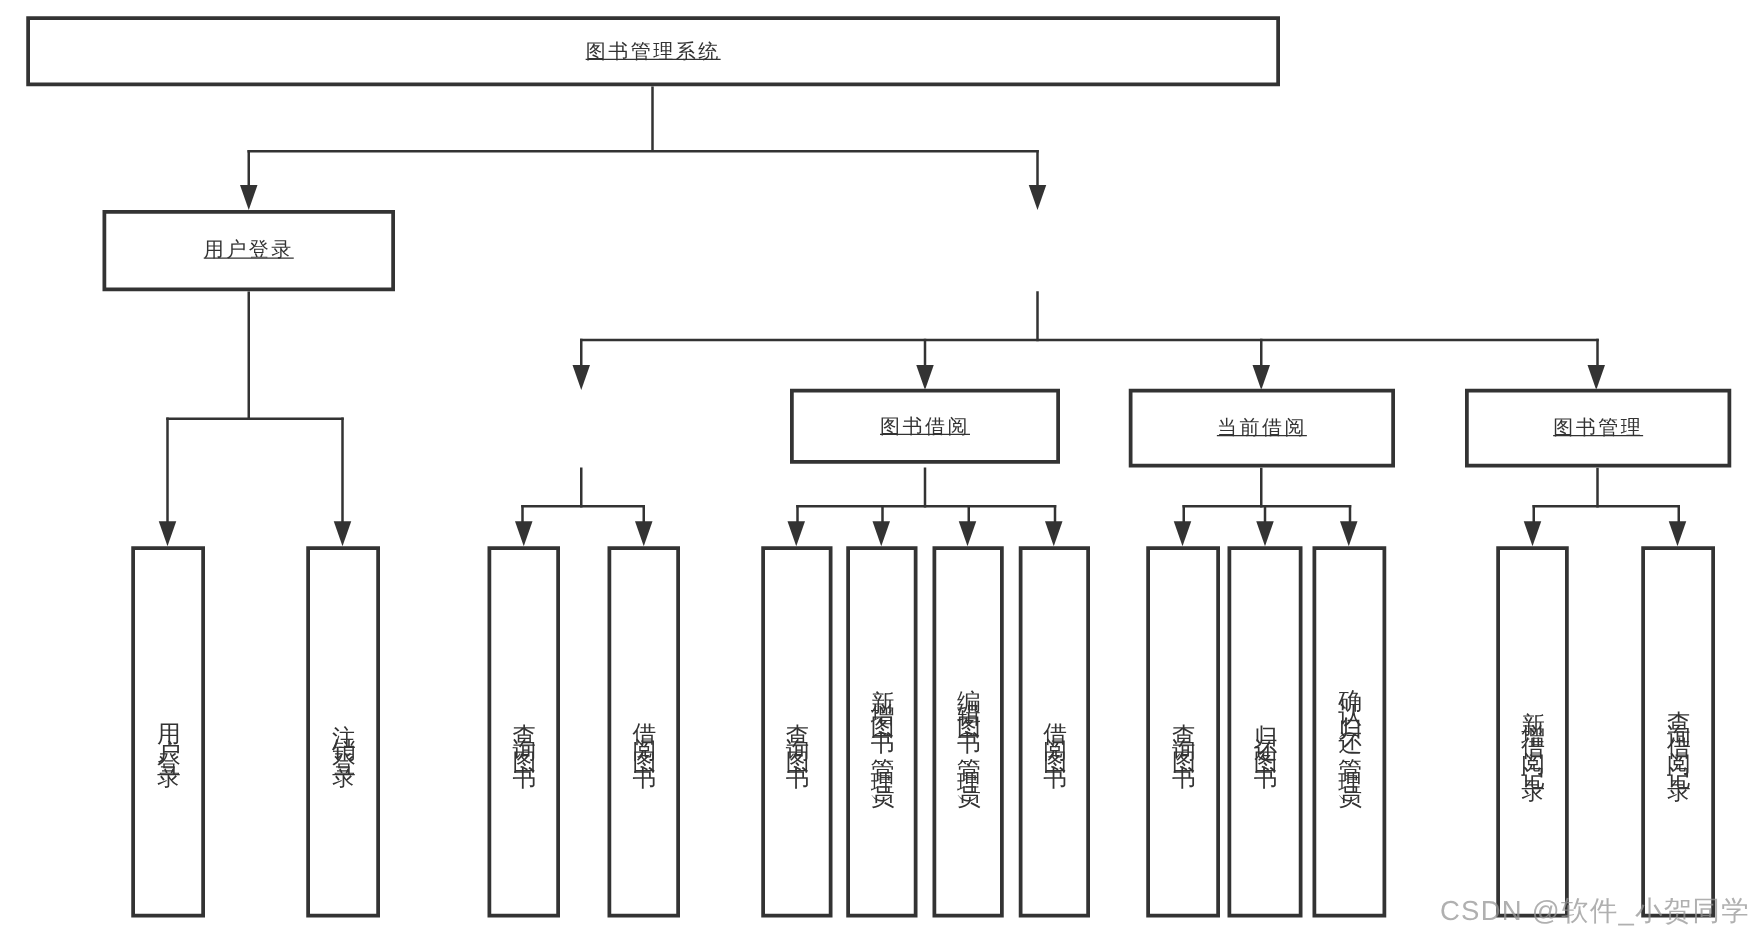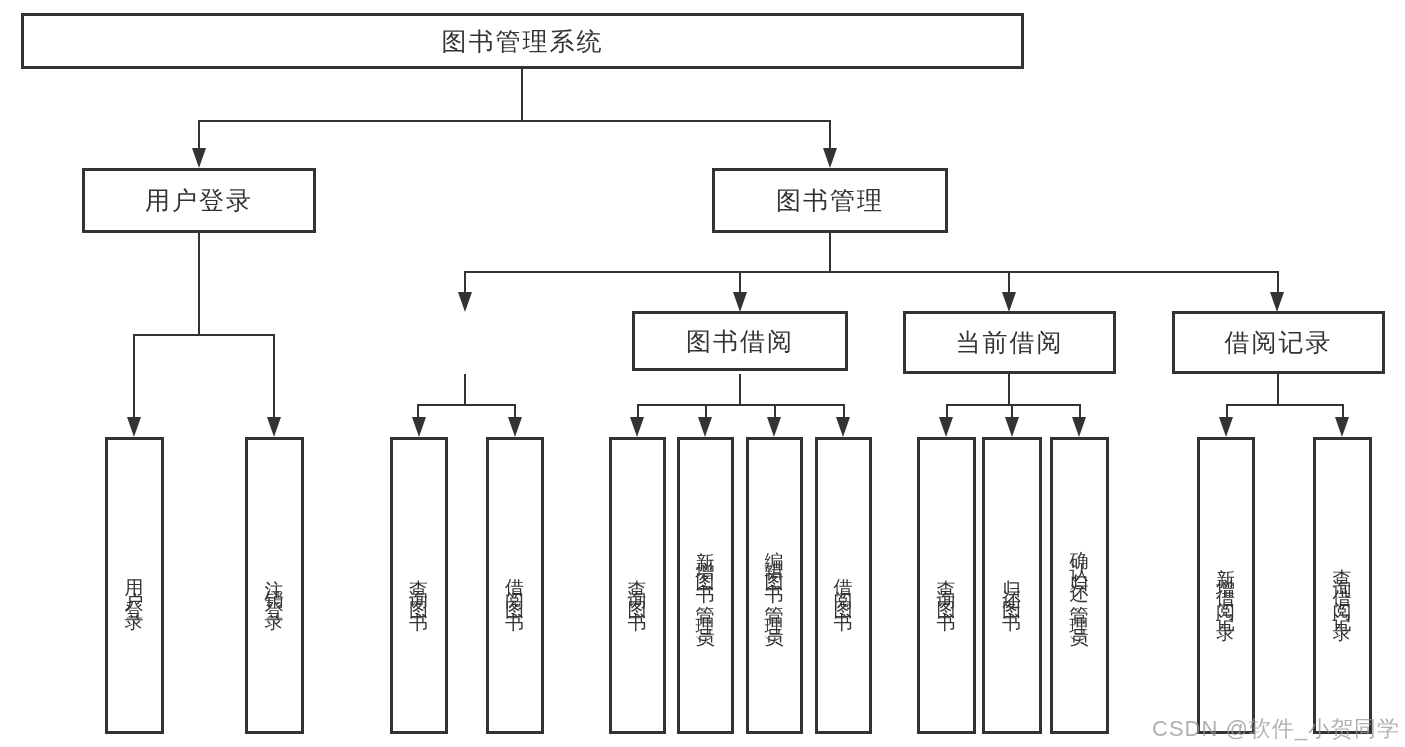--- a/index.html
+++ b/index.html
@@ -17,23 +17,24 @@
   }
   .node {
     position: absolute;
     box-sizing: border-box;
     border: 3px solid #333333;
     background: #ffffff;
     display: flex;
     align-items: center;
     justify-content: center;
     color: #333333;
-    font-size: 25px;
+    font-size: 16px;
     letter-spacing: 2px;
     z-index: 2;
+    text-decoration: underline;
   }
   .leaf {
     position: absolute;
     box-sizing: border-box;
     border: 3px solid #333333;
     background: #ffffff;
     display: flex;
     align-items: center;
     justify-content: center;
     color: #333333;
@@ -82,25 +83,24 @@
   }
 </style>
 </head>
 <body>
 
 <div class="stage">
 
   <div class="node" style="left:21px; top:13px; width:1003px; height:56px;">图书管理系统</div>
 
   <div class="node" style="left:82px; top:168px; width:234px; height:65px;">用户登录</div>
-  <div class="node" style="left:712px; top:168px; width:236px; height:65px;">图书管理</div>
 
   <div class="node" style="left:632px; top:311px; width:216px; height:60px;">图书借阅</div>
   <div class="node" style="left:903px; top:311px; width:213px; height:63px;">当前借阅</div>
-  <div class="node" style="left:1172px; top:311px; width:213px; height:63px;">借阅记录</div>
+  <div class="node" style="left:1172px; top:311px; width:213px; height:63px;">图书管理</div>
 
   <div class="leaf" style="left:105px; top:437px; width:59px; height:297px;">
     <span class="vtext">用户登录</span>
   </div>
   <div class="leaf" style="left:245px; top:437px; width:59px; height:297px;">
     <span class="vtext">注销登录</span>
   </div>
 
   <div class="leaf" style="left:390px; top:437px; width:58px; height:297px;">
     <span class="vtext">查询图书</span>

